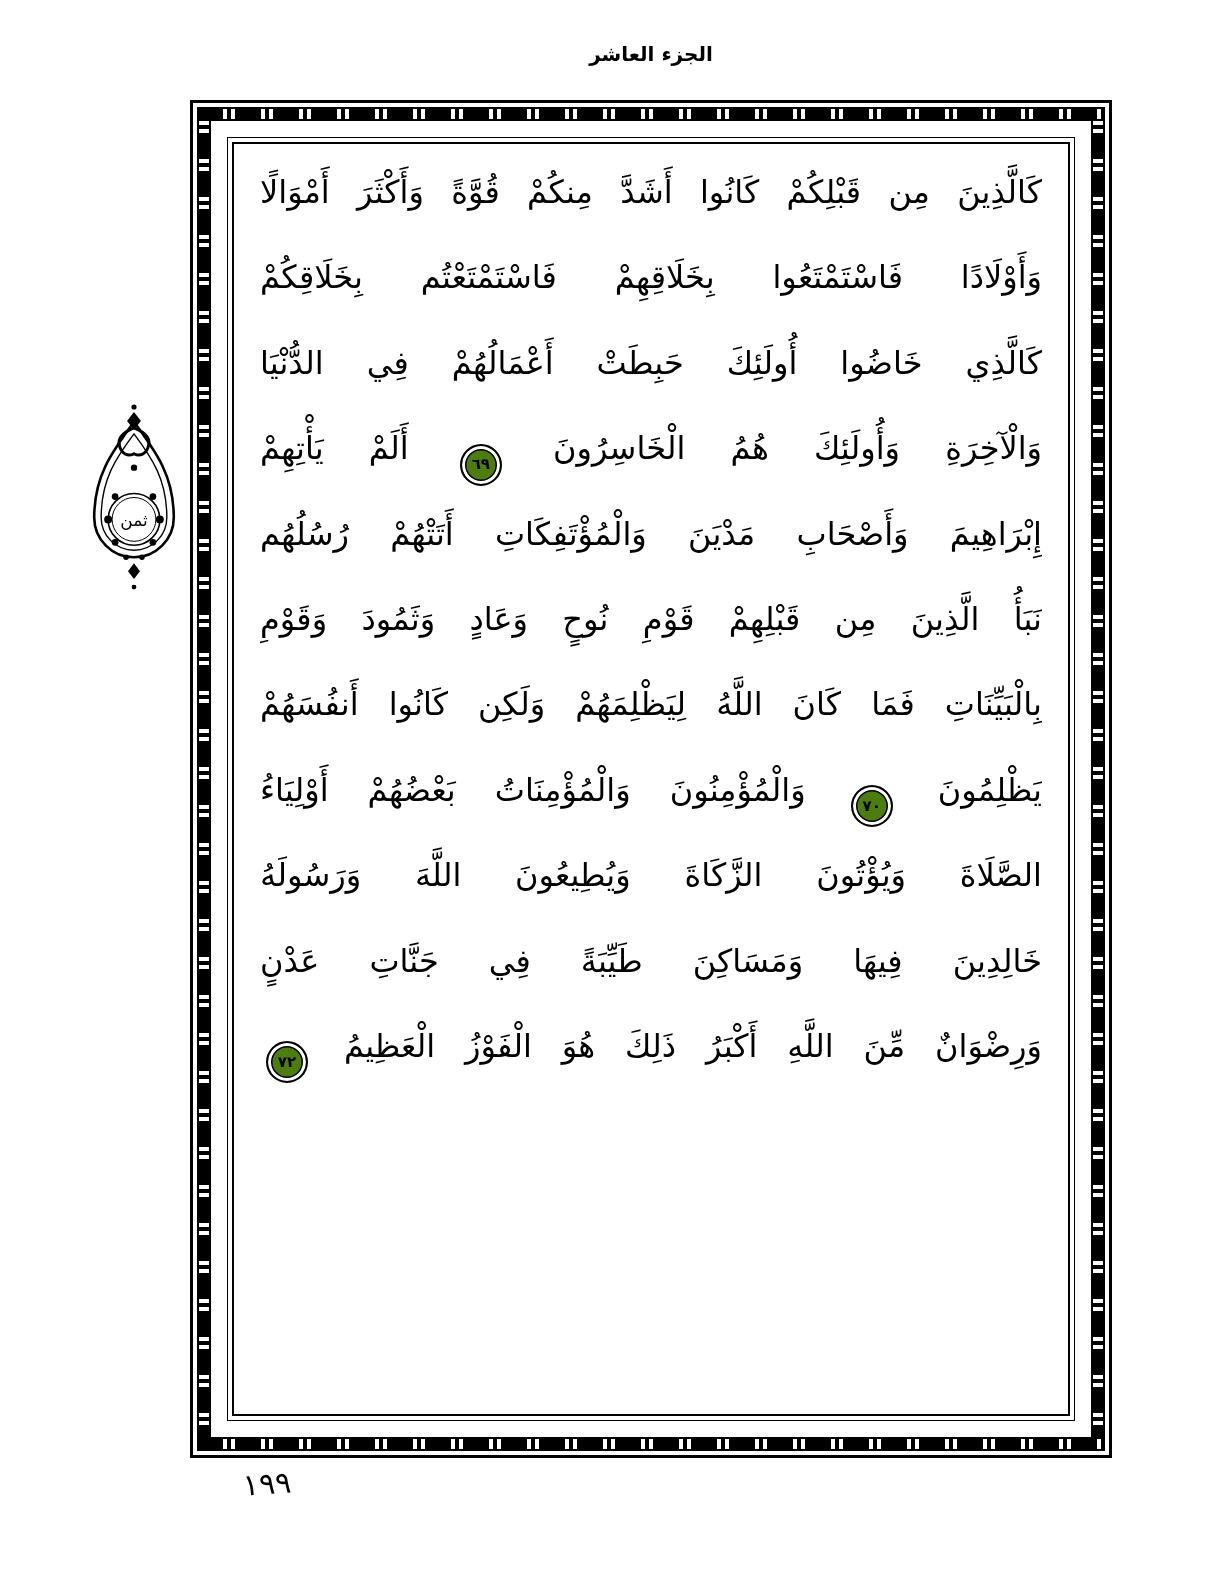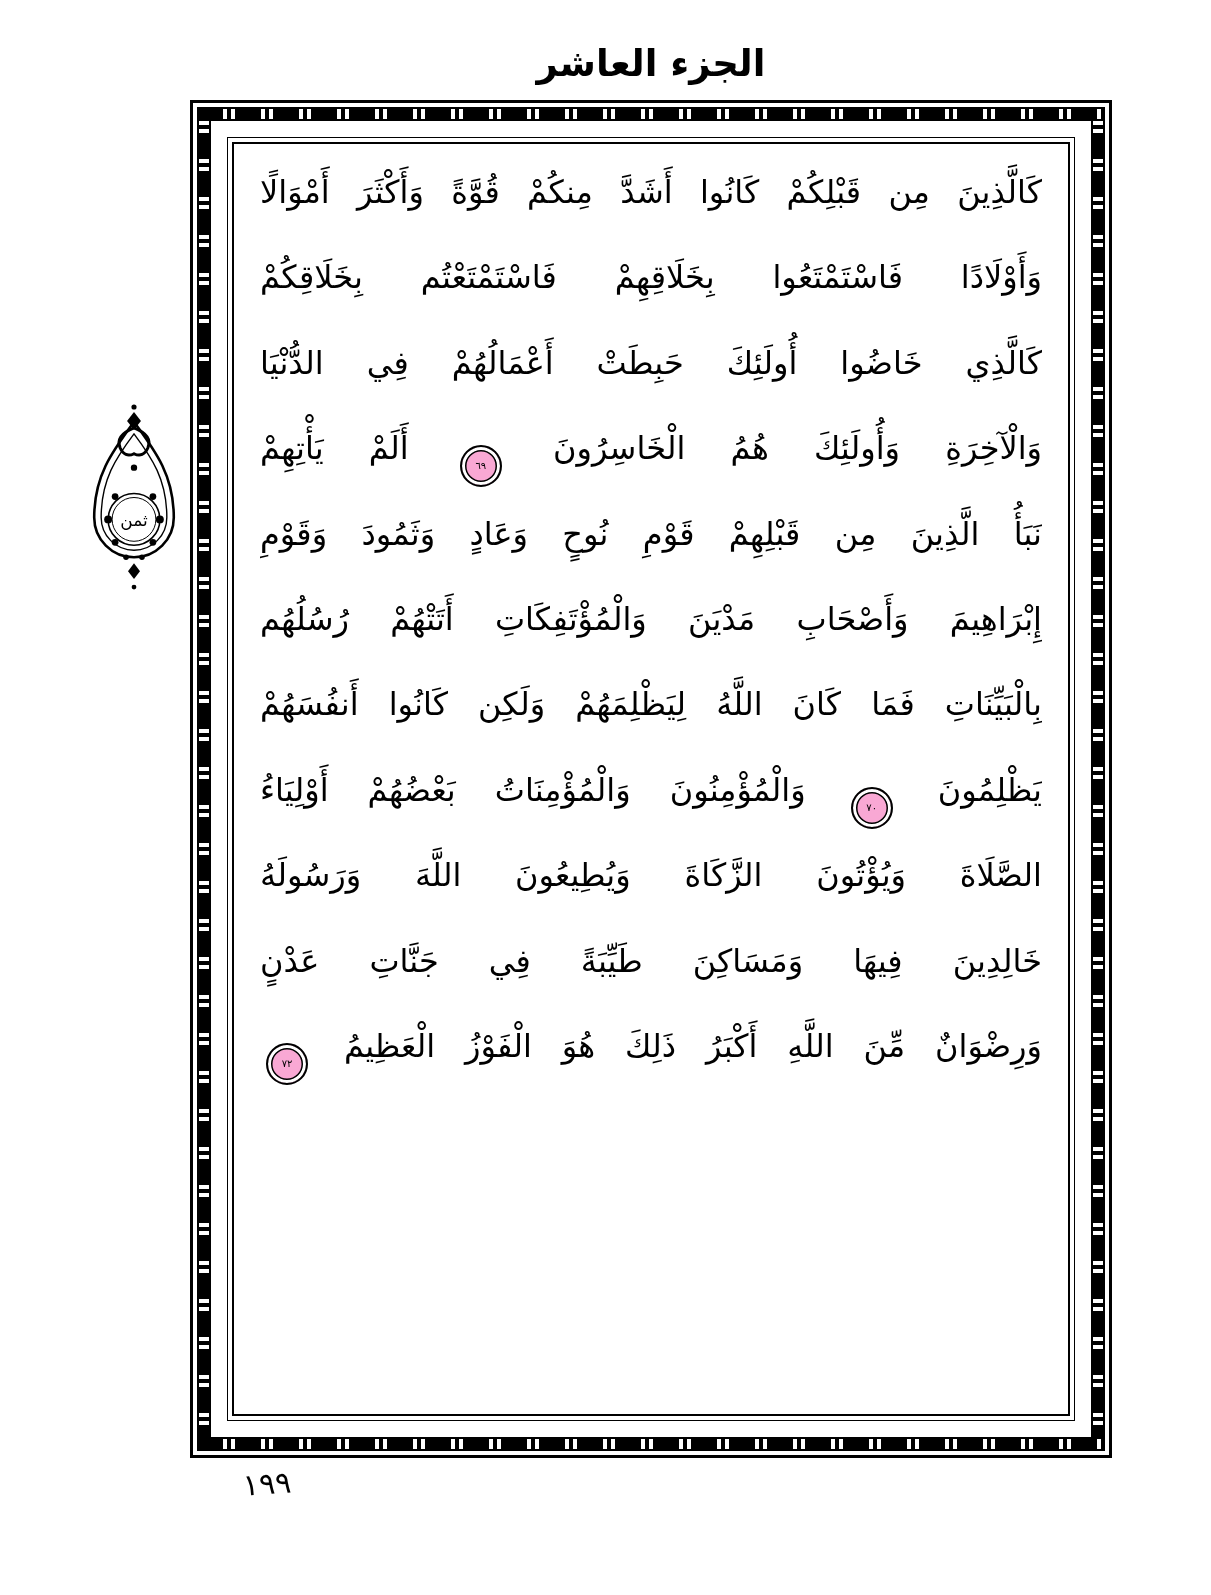--- a/index.html
+++ b/index.html
@@ -5,21 +5,21 @@
   html,body{margin:0;padding:0;}
   body{
     width:1211px;height:1595px;position:relative;
     background:#ffffff;color:#0a0a0a;
     font-family:"DejaVu Sans", sans-serif;
     overflow:hidden;
   }
   
   .header-title{
     position:absolute;top:42px;left:190px;width:922px;
-    text-align:center;font-size:37px;font-weight:bold;
+    text-align:center;font-size:20px;font-weight:bold;
     direction:rtl;color:#000;letter-spacing:1px;
   }
   
   .frame-outer{
     position:absolute;left:190px;top:100px;width:922px;height:1358px;
     border:3px solid #000;box-sizing:border-box;padding:4px;background:#fff;
   }
   .frame-chain{position:relative;width:100%;height:100%;box-sizing:border-box;padding:30px;}
   .chain-strip{position:absolute;box-sizing:border-box;background-color:#fff;}
   .chain-top,.chain-bottom{
@@ -50,22 +50,22 @@
     direction:rtl;text-align:justify;text-align-last:justify;
     height:85.4px;line-height:85.4px;font-size:32px;color:#000;
     overflow:hidden;
   }
   .qtext{font-weight:500;}
   .ayah-marker{
     display:inline-flex;align-items:center;justify-content:center;
     box-sizing:border-box;width:42px;height:42px;border-radius:50%;
     border:2.5px solid #000;
     box-shadow:inset 0 0 0 3px #fff, inset 0 0 0 4.5px #000;
-    font-size:10px;line-height:1;vertical-align:-10px;margin:0 6px;
-    background:#f9a8d4;color:#000;font-weight:normal;
+    font-size:15px;line-height:1;vertical-align:-10px;margin:0 6px;
+    background:#4d7c0f;color:#000;font-weight:bold;
   }
   
   .medallion{position:absolute;left:84px;top:402px;width:100px;height:194px;}
   .medallion svg{width:100%;height:100%;}
   .medallion text{font-family:"DejaVu Sans", sans-serif;}
   
   .page-number{
     position:absolute;left:212px;top:1466px;width:110px;
     text-align:center;font-size:30px;color:#000;direction:rtl;
     transform:rotate(-4deg);
@@ -83,22 +83,22 @@
     <div class="chain-strip chain-left"></div>
     <div class="chain-strip chain-right"></div>
     <div class="frame-inner">
       <div class="frame-inner2">
 
         <div class="qtext-block">
             <div class="qline"><span class="qtext">كَالَّذِينَ مِن قَبْلِكُمْ كَانُوا أَشَدَّ مِنكُمْ قُوَّةً وَأَكْثَرَ أَمْوَالًا</span></div>
             <div class="qline"><span class="qtext">وَأَوْلَادًا فَاسْتَمْتَعُوا بِخَلَاقِهِمْ فَاسْتَمْتَعْتُم بِخَلَاقِكُمْ</span></div>
             <div class="qline"><span class="qtext">كَالَّذِي خَاضُوا أُولَئِكَ حَبِطَتْ أَعْمَالُهُمْ فِي الدُّنْيَا</span></div>
             <div class="qline"><span class="qtext">وَالْآخِرَةِ وَأُولَئِكَ هُمُ الْخَاسِرُونَ</span> <span class="ayah-marker">٦٩</span> <span class="qtext">أَلَمْ يَأْتِهِمْ</span></div>
+            <div class="qline"><span class="qtext">إِبْرَاهِيمَ وَأَصْحَابِ مَدْيَنَ وَالْمُؤْتَفِكَاتِ أَتَتْهُمْ رُسُلُهُم</span></div>
             <div class="qline"><span class="qtext">نَبَأُ الَّذِينَ مِن قَبْلِهِمْ قَوْمِ نُوحٍ وَعَادٍ وَثَمُودَ وَقَوْمِ</span></div>
-            <div class="qline"><span class="qtext">إِبْرَاهِيمَ وَأَصْحَابِ مَدْيَنَ وَالْمُؤْتَفِكَاتِ أَتَتْهُمْ رُسُلُهُم</span></div>
             <div class="qline"><span class="qtext">بِالْبَيِّنَاتِ فَمَا كَانَ اللَّهُ لِيَظْلِمَهُمْ وَلَكِن كَانُوا أَنفُسَهُمْ</span></div>
             <div class="qline"><span class="qtext">يَظْلِمُونَ</span> <span class="ayah-marker">٧٠</span> <span class="qtext">وَالْمُؤْمِنُونَ وَالْمُؤْمِنَاتُ بَعْضُهُمْ أَوْلِيَاءُ</span></div>
             <div class="qline"><span class="qtext">الصَّلَاةَ وَيُؤْتُونَ الزَّكَاةَ وَيُطِيعُونَ اللَّهَ وَرَسُولَهُ</span></div>
             <div class="qline"><span class="qtext">خَالِدِينَ فِيهَا وَمَسَاكِنَ طَيِّبَةً فِي جَنَّاتِ عَدْنٍ</span></div>
             <div class="qline"><span class="qtext">وَرِضْوَانٌ مِّنَ اللَّهِ أَكْبَرُ ذَلِكَ هُوَ الْفَوْزُ الْعَظِيمُ</span> <span class="ayah-marker">٧٢</span></div>
           </div>
       </div>
     </div>
   </div>
 </div>

